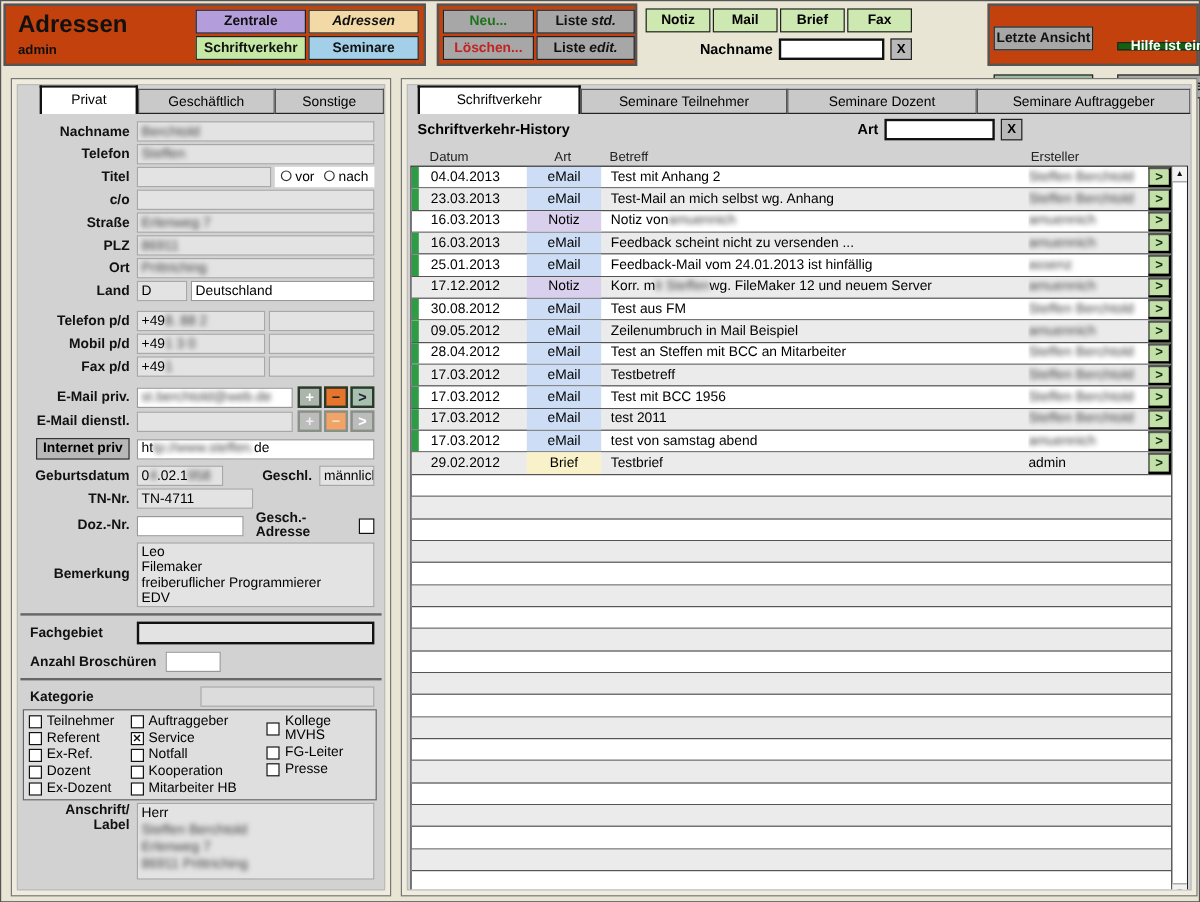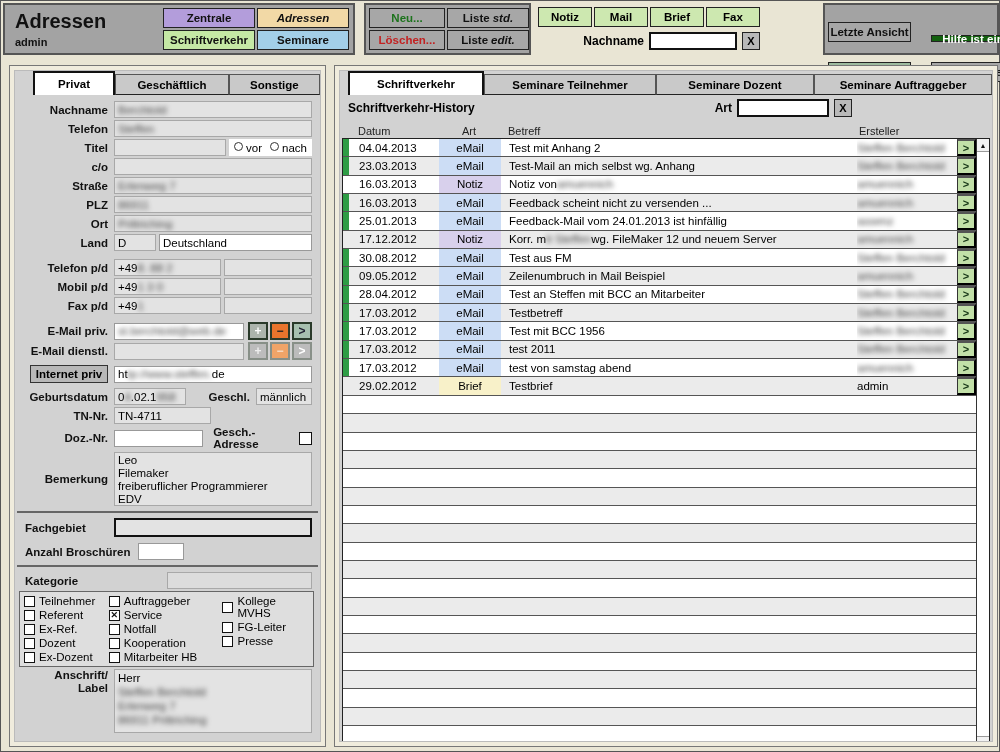--- a/index.html
+++ b/index.html
@@ -1,21 +1,21 @@
 <!DOCTYPE html>
 <html><head>
 <meta charset="utf-8">
 <style>
   * { box-sizing: border-box; margin: 0; padding: 0; }
   html,body { width:1000px; height:752px; }
   body { font-family:"Liberation Sans", sans-serif; background:#e9e5d4; position:relative; overflow:hidden; }
   .page { position:absolute; inset:0; border:1px solid #555; }
 
   
-  .hdr-box { position:absolute; top:2px; height:52px; border:2px solid #555; background:#a3a3a3; }
+  .hdr-box { position:absolute; top:2px; height:52px; border:2px solid #555; background:#c2410c; }
   #boxA { left:2px; width:352px; }
   #boxA .title { position:absolute; left:10px; top:5px; font-size:20px; font-weight:bold; color:#111; }
   #boxA .user { position:absolute; left:10px; bottom:5px; font-size:11px; font-weight:bold; color:#111; }
   .navgrid { position:absolute; right:4px; top:3px; display:grid; grid-template-columns:92px 92px; grid-auto-rows:20px; gap:2px; }
   .navbtn { border:1px solid #222; font-size:11.5px; font-weight:bold; display:flex; align-items:center; justify-content:center; color:#111; cursor:default; }
   .navbtn.active { font-style:italic; }
   #boxB { left:363px; width:167px; }
   .recgrid { position:absolute; left:3px; top:3px; display:grid; grid-template-columns:76px 82px; grid-auto-rows:20px; gap:2px; }
   .gbtn { background:#a7a7a7; border:1px solid #222; font-size:11.5px; font-weight:bold; display:flex; align-items:center; justify-content:center; color:#111; }
   .gbtn .it { font-style:italic; margin-left:3px; }
@@ -36,21 +36,21 @@
   .vbtn { border:1px solid #222; font-size:11.5px; font-weight:bold; display:flex; align-items:center; justify-content:center; }
 
   
   .panel { position:absolute; top:64px; height:682px; border:1px solid #777; background:#f0ecdd; padding:4px; }
   #leftPanel { left:8px; width:317px; }
   #rightPanel { left:333px; width:664px; }
   .inner { background:#d2d2d2; width:100%; height:100%; border:1px solid #bbb; overflow:hidden; }
 
   
   .tabs { display:flex; align-items:flex-end; height:24px; }
-  .tab { height:21px; background:#c9c9c9; border:1px solid #555; border-bottom:1px solid #222; font-size:11.5px; font-weight:bold; display:flex; align-items:center; justify-content:center; }
+  .tab { height:21px; background:#c9c9c9; border:1px solid #555; border-bottom:1px solid #222; font-size:11.5px; font-weight:normal; display:flex; align-items:center; justify-content:center; }
   .tab.active { background:#fff; border:2px solid #111; border-bottom:none; height:24px; }
   .tab-fill { flex:1; border-bottom:1px solid #222; height:24px; }
 
   
   .lrow { display:flex; align-items:center; margin:2px 8px 2px 4px; }
   .llab { width:95px; text-align:right; padding-right:6px; font-size:11.5px; font-weight:bold; color:#111; flex:none; }
   .llab2 { font-size:11.5px; font-weight:bold; color:#111; }
   .f { background:#e3e3e3; border:1px solid #a8a8a8; height:17px; font-size:11.5px; display:flex; align-items:center; padding:0 3px; overflow:hidden; white-space:nowrap; }
   .fw { background:#fff; border:1px solid #999; }
   .grow { flex:1; }
@@ -273,21 +273,21 @@
           </div>
 
         <div class="lrow" style="margin-top:5px">
             <div class="llab">Geburtsdatum</div>
             <div class="f" style="width:72px">
               <span>0</span>
               <span class="bl">4</span>
               <span>.02.1</span>
               <span class="bl">958</span>
             </div>
-            <div class="llab" style="width:70px">Geschl.</div>
+            <div class="llab" style="width:80px">Geschl.</div>
             <div class="f grow">männlich</div>
           </div>
         <div class="lrow">
             <div class="llab">TN-Nr.</div>
             <div class="f" style="width:97px">TN-4711</div>
           </div>
         <div class="lrow">
             <div class="llab">Doz.-Nr.</div>
             <div class="f fw" style="width:97px"></div>
             <div class="llab2" style="margin-left:10px">Gesch.-Adresse</div>

